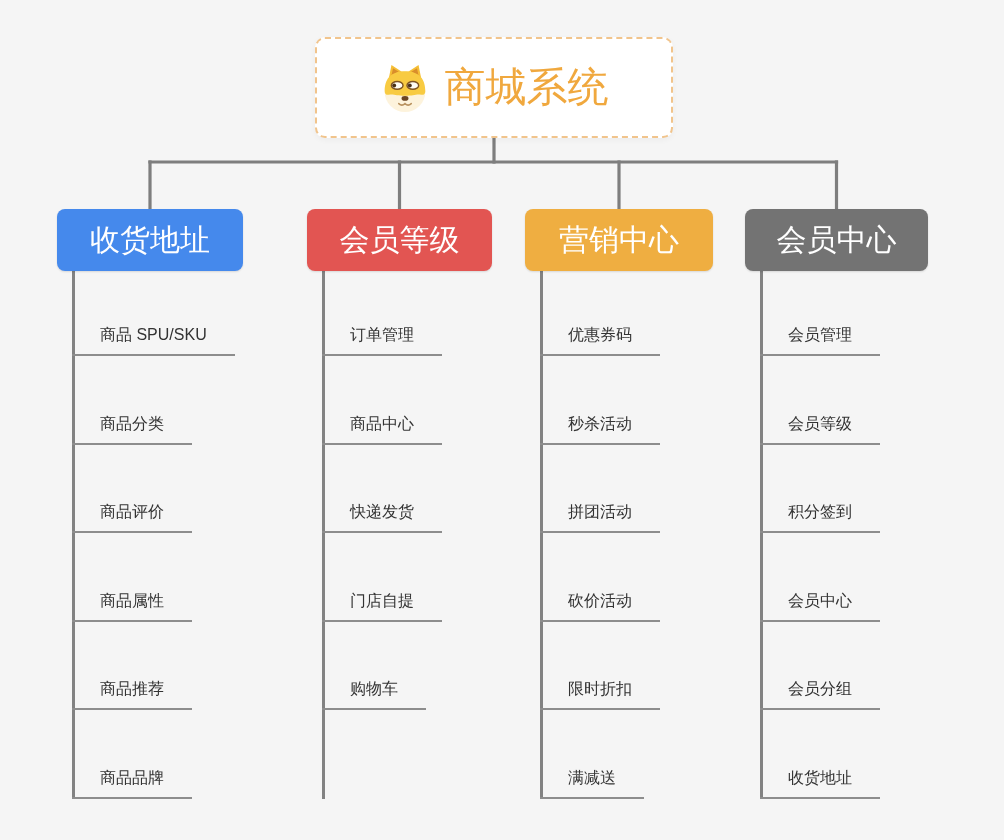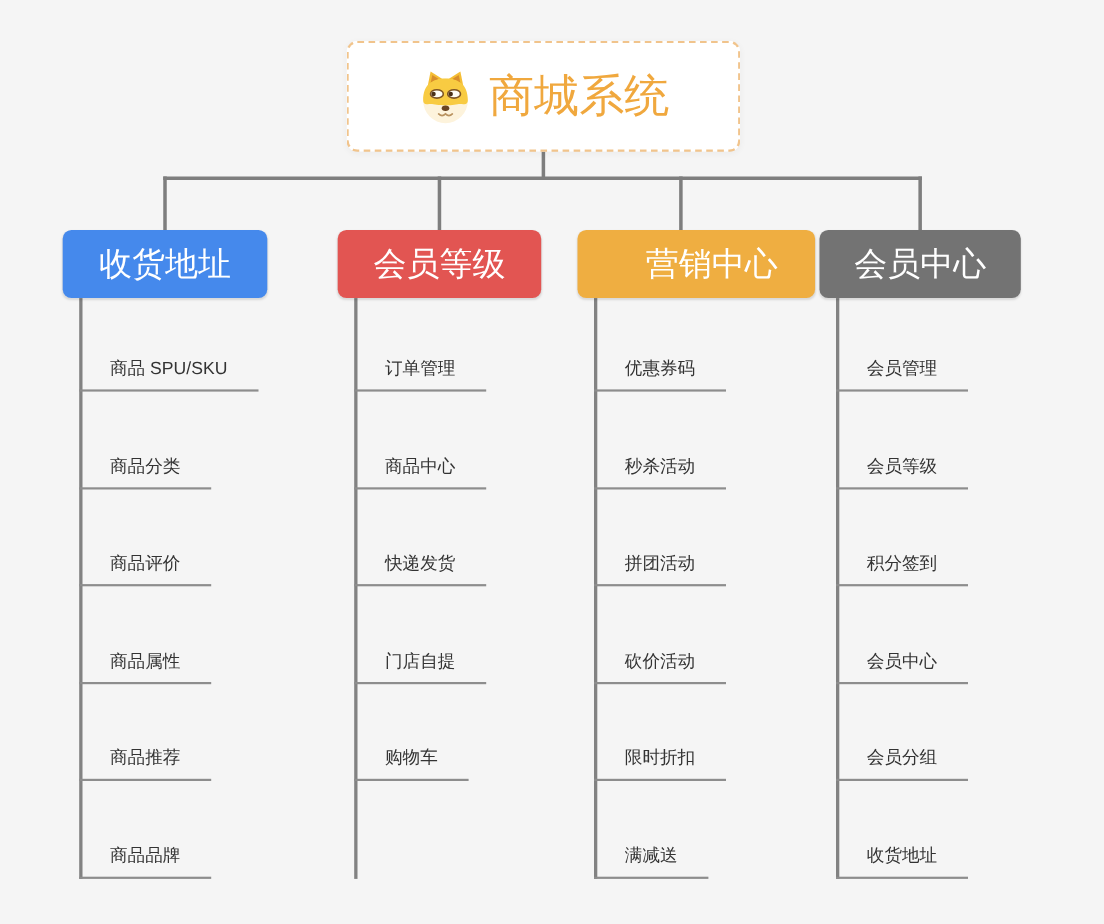--- a/index.html
+++ b/index.html
@@ -153,21 +153,21 @@
     <div class="topics">
       <div class="topic">订单管理</div>
       <div class="topic">商品中心</div>
       <div class="topic">快递发货</div>
       <div class="topic">门店自提</div>
       <div class="topic">购物车</div>
     </div>
   </div>
 
   <div class="branch b2" style="left:525px">
-    <div class="branch-node" style="background: rgb(239, 174, 65); padding-left: 28px;">营销中心</div>
+    <div class="branch-node" style="background: rgb(239, 174, 65);">营销中心</div>
     <div class="spine"></div>
     <div class="topics">
       <div class="topic">优惠券码</div>
       <div class="topic">秒杀活动</div>
       <div class="topic">拼团活动</div>
       <div class="topic">砍价活动</div>
       <div class="topic">限时折扣</div>
       <div class="topic">满减送</div>
     </div>
   </div>

